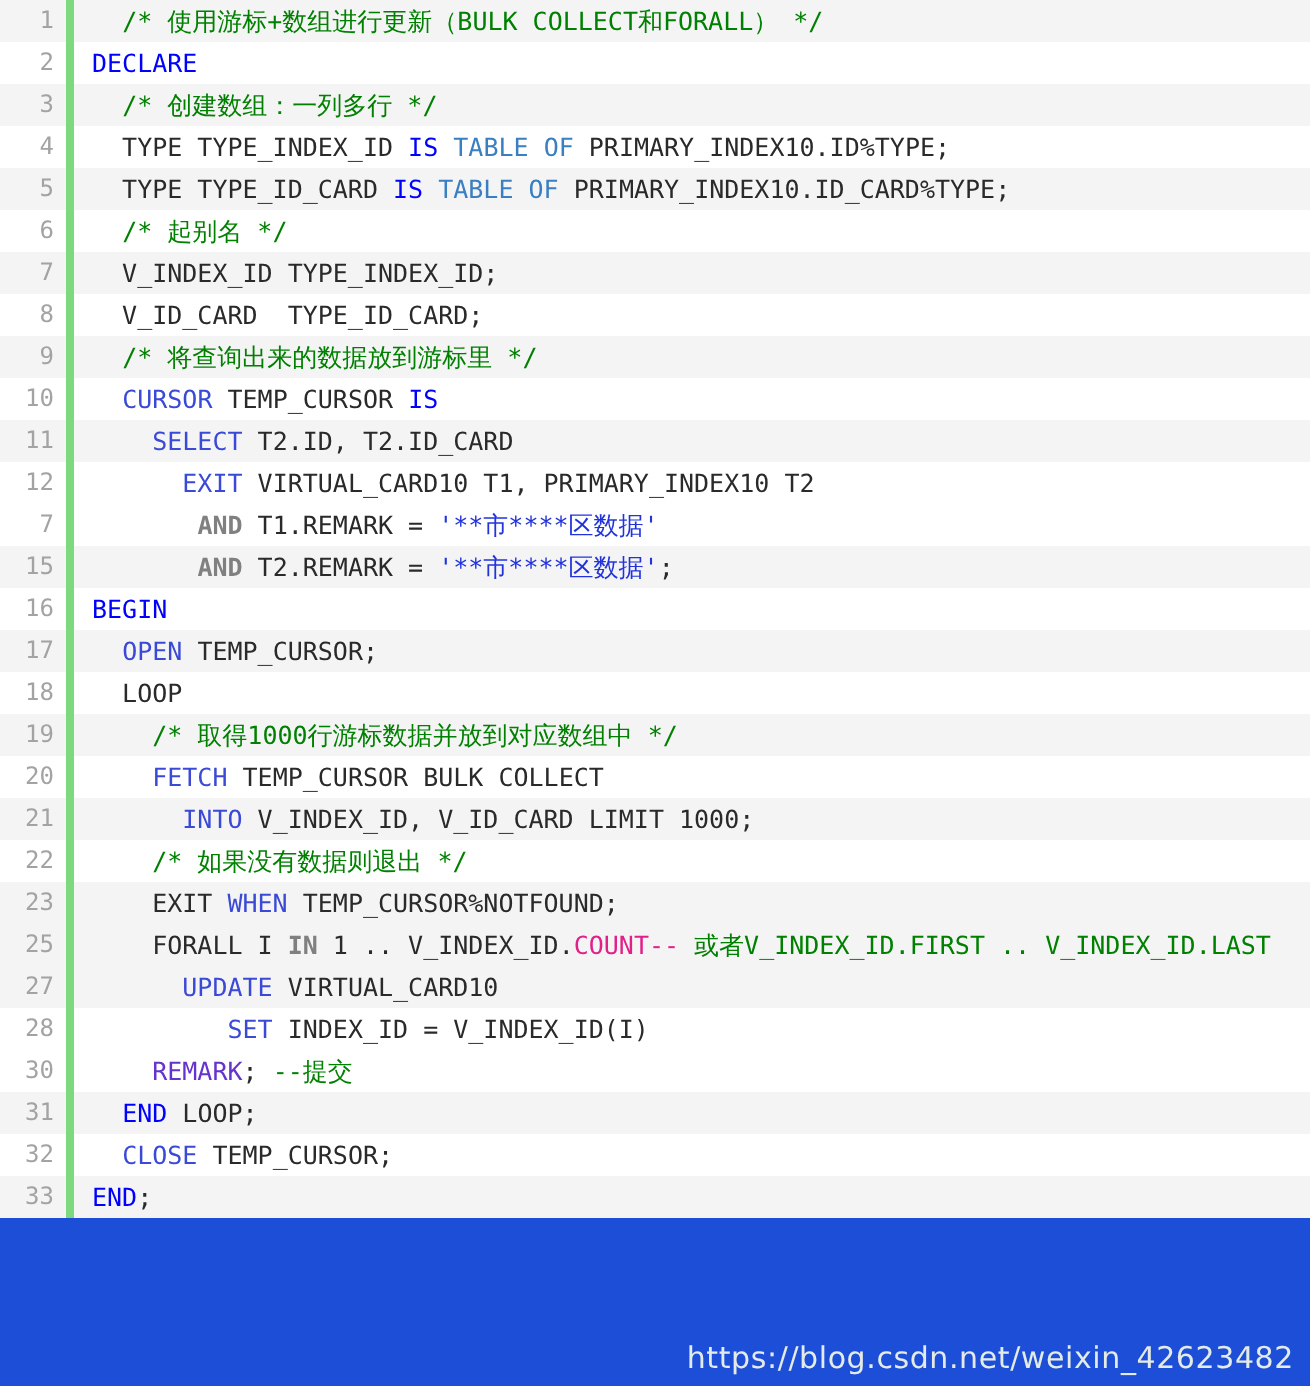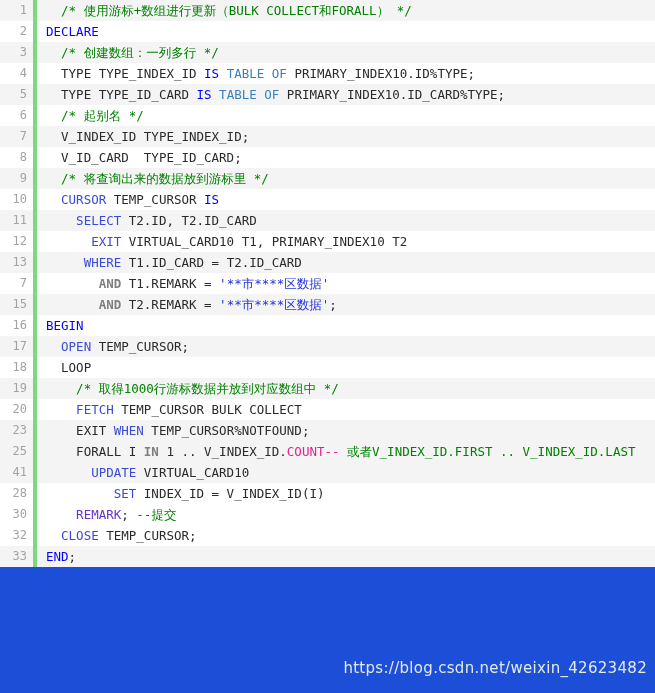--- a/index.html
+++ b/index.html
@@ -65,21 +65,21 @@
   .k-purple  { color: #6633cc; }            
   .cmt       { color: #008000; }            
   .str       { color: #2233dd; }            
   .gray      { color: #808080; font-weight: bold; }            
   .plain     { color: #2a2a2a; }
   .pink      { color: #e0218a; text-align: center; }
 
   #watermark {
     position: absolute;
     right: 8px;
-    bottom: 16px;
+    bottom: 5px;
     font-family: "DejaVu Sans", "Liberation Sans", sans-serif;
     font-size: 15px;
     color: #e3ebe6;
     letter-spacing: 0.3px;
     pointer-events: none;
     -webkit-user-select: none;
     user-select: none;
   }
 </style>
 </head>
@@ -92,30 +92,32 @@
       <div class="code-line odd"><span class="gutter">3</span><span class="railbar"></span><span class="code-text"><span class="plain">  </span><span class="cmt">/* 创建数组：一列多行 */</span></span></div>
       <div class="code-line"><span class="gutter">4</span><span class="railbar"></span><span class="code-text"><span class="plain">  TYPE TYPE_INDEX_ID </span><span class="k-blue">IS</span><span class="plain"> </span><span class="k-teal">TABLE</span><span class="plain"> </span><span class="k-teal">OF</span><span class="plain"> PRIMARY_INDEX10.ID%TYPE;</span></span></div>
       <div class="code-line odd"><span class="gutter">5</span><span class="railbar"></span><span class="code-text"><span class="plain">  TYPE TYPE_ID_CARD </span><span class="k-blue">IS</span><span class="plain"> </span><span class="k-teal">TABLE</span><span class="plain"> </span><span class="k-teal">OF</span><span class="plain"> PRIMARY_INDEX10.ID_CARD%TYPE;</span></span></div>
       <div class="code-line"><span class="gutter">6</span><span class="railbar"></span><span class="code-text"><span class="plain">  </span><span class="cmt">/* 起别名 */</span></span></div>
       <div class="code-line odd"><span class="gutter">7</span><span class="railbar"></span><span class="code-text"><span class="plain">  V_INDEX_ID TYPE_INDEX_ID;</span></span></div>
       <div class="code-line"><span class="gutter">8</span><span class="railbar"></span><span class="code-text"><span class="plain">  V_ID_CARD  TYPE_ID_CARD;</span></span></div>
       <div class="code-line odd"><span class="gutter">9</span><span class="railbar"></span><span class="code-text"><span class="plain">  </span><span class="cmt">/* 将查询出来的数据放到游标里 */</span></span></div>
       <div class="code-line"><span class="gutter">10</span><span class="railbar"></span><span class="code-text"><span class="plain">  </span><span class="k-med">CURSOR</span><span class="plain"> TEMP_CURSOR </span><span class="k-blue">IS</span></span></div>
       <div class="code-line odd"><span class="gutter">11</span><span class="railbar"></span><span class="code-text"><span class="plain">    </span><span class="k-med">SELECT</span><span class="plain"> T2.ID, T2.ID_CARD</span></span></div>
       <div class="code-line"><span class="gutter">12</span><span class="railbar"></span><span class="code-text"><span class="plain">      </span><span class="k-med">EXIT</span><span class="plain"> VIRTUAL_CARD10 T1, PRIMARY_INDEX10 T2</span></span></div>
-      <div class="code-line odd"><span class="gutter">13</span><span class="railbar"></span><span class="code-text"><span class="plain">     </span><span class="k-med">WHERE</span><span class="plain"> T1.ID_CARD = T2.ID_CARD</span></span></div>
       <div class="code-line"><span class="gutter">7</span><span class="railbar"></span><span class="code-text"><span class="plain">       </span><span class="gray">AND</span><span class="plain"> T1.REMARK = </span><span class="str">'**市****区数据'</span></span></div>
       <div class="code-line odd"><span class="gutter">15</span><span class="railbar"></span><span class="code-text"><span class="plain">       </span><span class="gray">AND</span><span class="plain"> T2.REMARK = </span><span class="str">'**市****区数据'</span><span class="plain">;</span></span></div>
       <div class="code-line"><span class="gutter">16</span><span class="railbar"></span><span class="code-text"><span class="k-blue">BEGIN</span></span></div>
       <div class="code-line odd"><span class="gutter">17</span><span class="railbar"></span><span class="code-text"><span class="plain">  </span><span class="k-med">OPEN</span><span class="plain"> TEMP_CURSOR;</span></span></div>
       <div class="code-line"><span class="gutter">18</span><span class="railbar"></span><span class="code-text"><span class="plain">  LOOP</span></span></div>
       <div class="code-line odd"><span class="gutter">19</span><span class="railbar"></span><span class="code-text"><span class="plain">    </span><span class="cmt">/* 取得1000行游标数据并放到对应数组中 */</span></span></div>
       <div class="code-line"><span class="gutter">20</span><span class="railbar"></span><span class="code-text"><span class="plain">    </span><span class="k-med">FETCH</span><span class="plain"> TEMP_CURSOR BULK COLLECT</span></span></div>
+      <div class="code-line odd"><span class="gutter">21</span><span class="railbar"></span><span class="code-text"><span class="plain">      </span><span class="k-med">INTO</span><span class="plain"> V_INDEX_ID, V_ID_CARD LIMIT 1000;</span></span></div>
+      <div class="code-line"><span class="gutter">22</span><span class="railbar"></span><span class="code-text"><span class="plain">    </span><span class="cmt">/* 如果没有数据则退出 */</span></span></div>
       <div class="code-line odd"><span class="gutter">23</span><span class="railbar"></span><span class="code-text"><span class="plain">    EXIT </span><span class="k-med">WHEN</span><span class="plain"> TEMP_CURSOR%NOTFOUND;</span></span></div>
       <div class="code-line odd"><span class="gutter">25</span><span class="railbar"></span><span class="code-text"><span class="plain">    FORALL I </span><span class="gray">IN</span><span class="plain"> 1 .. V_INDEX_ID.</span><span class="pink">COUNT--</span><span class="cmt"> 或者V_INDEX_ID.FIRST .. V_INDEX_ID.LAST</span></span></div>
-      <div class="code-line odd"><span class="gutter">41</span><span class="railbar"></span><span class="code-text"><span class="plain">      </span><span class="k-med">UPDATE</span><span class="plain"> VIRTUAL_CARD10</span></span></div>
+      <div class="code-line odd"><span class="gutter">27</span><span class="railbar"></span><span class="code-text"><span class="plain">      </span><span class="k-med">UPDATE</span><span class="plain"> VIRTUAL_CARD10</span></span></div>
       <div class="code-line"><span class="gutter">28</span><span class="railbar"></span><span class="code-text"><span class="plain">         </span><span class="k-med">SET</span><span class="plain"> INDEX_ID = V_INDEX_ID(I)</span></span></div>
       <div class="code-line"><span class="gutter">30</span><span class="railbar"></span><span class="code-text"><span class="plain">    </span><span class="k-purple">REMARK</span><span class="plain">; </span><span class="cmt">--提交</span></span></div>
+      <div class="code-line odd"><span class="gutter">31</span><span class="railbar"></span><span class="code-text"><span class="plain">  </span><span class="k-blue">END</span><span class="plain"> LOOP;</span></span></div>
       <div class="code-line"><span class="gutter">32</span><span class="railbar"></span><span class="code-text"><span class="plain">  </span><span class="k-med">CLOSE</span><span class="plain"> TEMP_CURSOR;</span></span></div>
       <div class="code-line odd"><span class="gutter">33</span><span class="railbar"></span><span class="code-text"><span class="k-blue">END</span><span class="plain">;</span></span></div>
     </div>
   <div id="watermark">https://blog.csdn.net/weixin_42623482</div>
 </div>
 
 </body></html>

